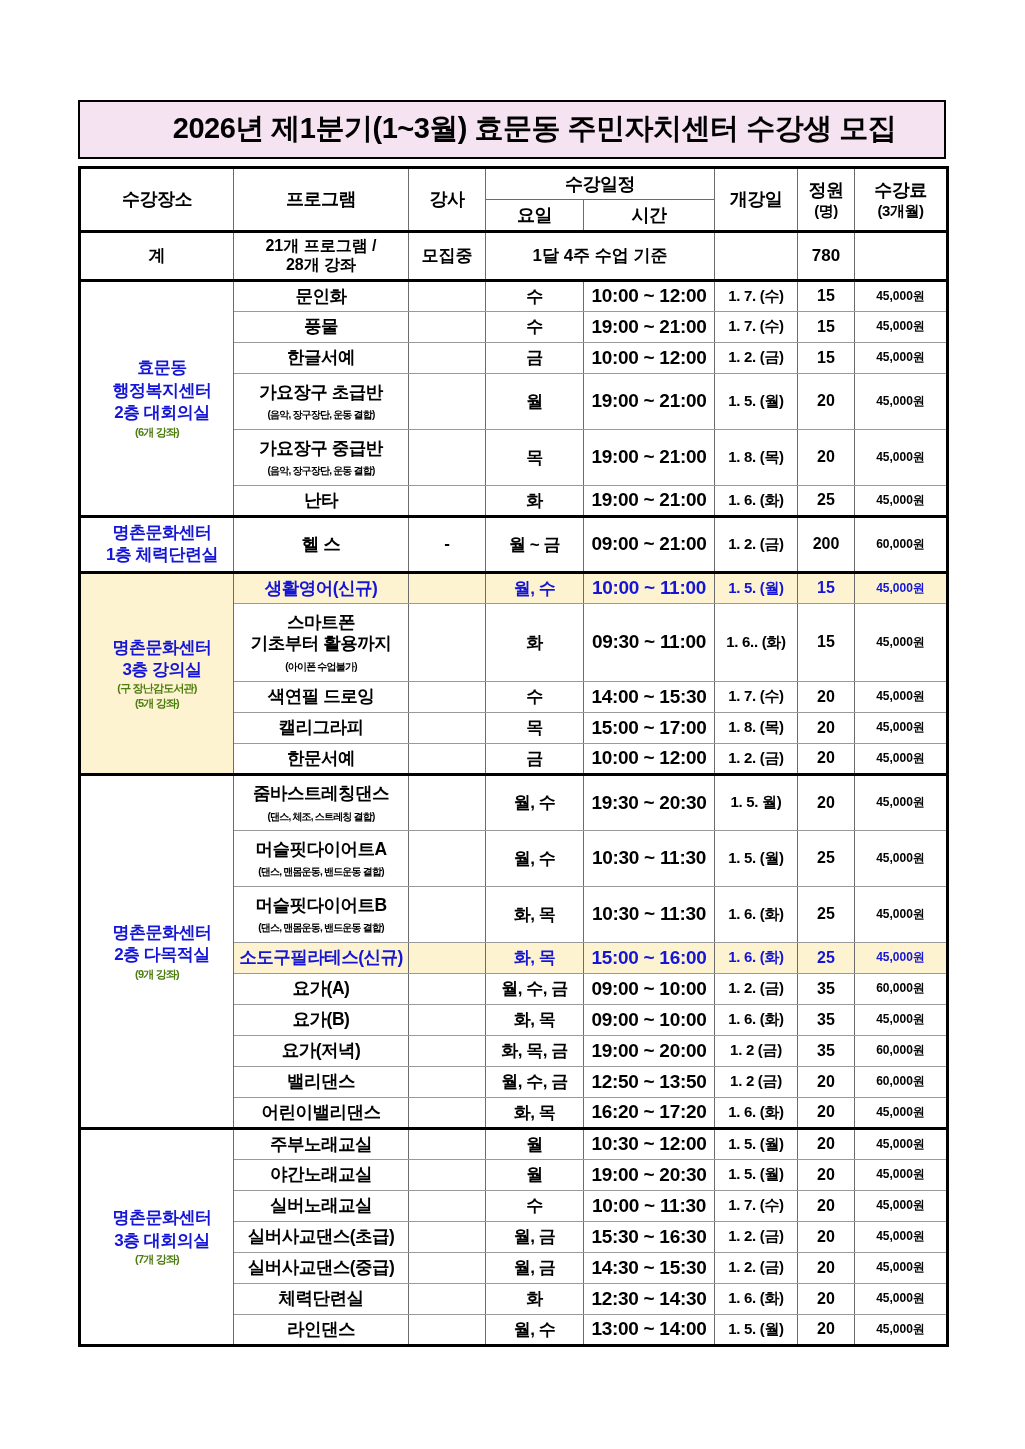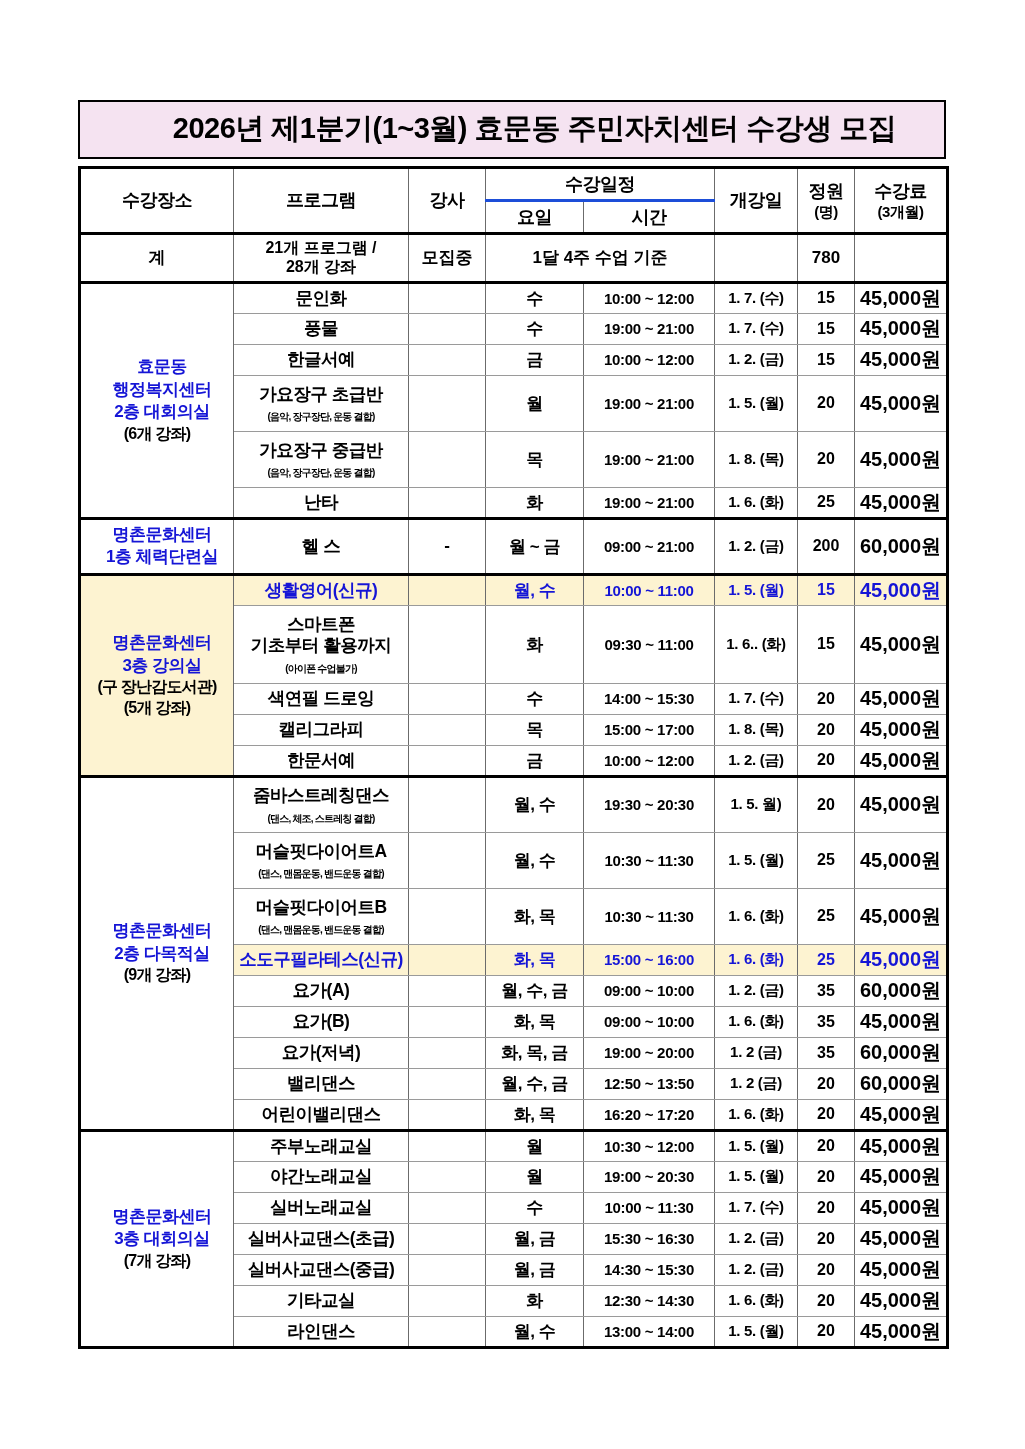--- a/index.html
+++ b/index.html
@@ -19,40 +19,40 @@
     border:3px solid #000;
   }
   th,td{
     border:1px solid #6b6b6b;text-align:center;vertical-align:middle;
     padding:0 2px;overflow:hidden;
   }
   thead th{font-size:18px;letter-spacing:-0.5px;}
   thead tr.h1 th{height:30px;}
   thead tr.h2 th{height:30px;}
   thead th .small2{font-size:15px;}
-  thead tr.h2 th{border-top:3px solid #1d4ed8;margin-top:40px;}
+  thead tr.h2 th{border-top:1px solid #1d4ed8;margin-top:40px;}
   tr.sum td{height:46px;font-size:17px;border-top:3px solid #000;border-bottom:3px solid #000;}
   tr.sum .prog2{font-size:16px;line-height:1.15;}
   tbody tr{height:31px;}
   tbody tr.two-line{height:56px;}
   tbody tr.three-line{height:78px;}
   tbody tr.tall{height:56px;}
   tbody tr.hl td{background:var(--hl-bg,#fdf3d1);color:var(--blue,#1515d6);}
   tbody tr.section-start td{border-top:3px solid #000;}
   tbody td{border-top:1px solid #9a9a9a;border-bottom:1px solid #9a9a9a;}
   td.loc{padding:2px 1px;}
   .loc-blue{color:var(--blue,#1515d6);font-size:17px;letter-spacing:-0.5px;line-height:1.32;padding-left:10px;}
-  .loc-black{color:#000000;font-size:16px;letter-spacing:-0.8px;line-height:1.3;}
+  .loc-black{color:#4d7c0f;font-size:11px;letter-spacing:-0.8px;line-height:1.3;}
   .prog-name{font-size:17.5px;letter-spacing:-0.5px;line-height:1.18;}
   .prog-sub{font-size:10px;letter-spacing:-0.8px;line-height:1.15;margin-top:7px;}
   td.day{font-size:17px;letter-spacing:-0.5px;}
-  td.time{font-size:15px;letter-spacing:-0.3px;white-space:nowrap;}
+  td.time{font-size:19px;letter-spacing:-0.3px;white-space:nowrap;}
   td.date{font-size:15px;letter-spacing:-0.3px;white-space:nowrap;}
   td.cap{font-size:16px;}
-  td.fee{font-size:20px;white-space:nowrap;}
+  td.fee{font-size:12px;white-space:nowrap;}
   td.instr{font-size:17px;}
 </style>
 </head>
 <body>
 
 <div class="page">
 
   <div class="title-box">
     <div class="title-main">2026년 제1분기(1~3월) 효문동 주민자치센터 수강생 모집</div>
   </div>
@@ -418,21 +418,21 @@
           </td>
           <td class="instr"></td>
           <td class="day">월, 금</td>
           <td class="time">14:30 ~ 15:30</td>
           <td class="date">1. 2. (금)</td>
           <td class="cap">20</td>
           <td class="fee">45,000원</td>
         </tr>
         <tr>
           <td class="prog">
-            <div class="prog-name">기타교실</div>
+            <div class="prog-name">체력단련실</div>
           </td>
           <td class="instr"></td>
           <td class="day">화</td>
           <td class="time">12:30 ~ 14:30</td>
           <td class="date">1. 6. (화)</td>
           <td class="cap">20</td>
           <td class="fee">45,000원</td>
         </tr>
         <tr>
           <td class="prog">

